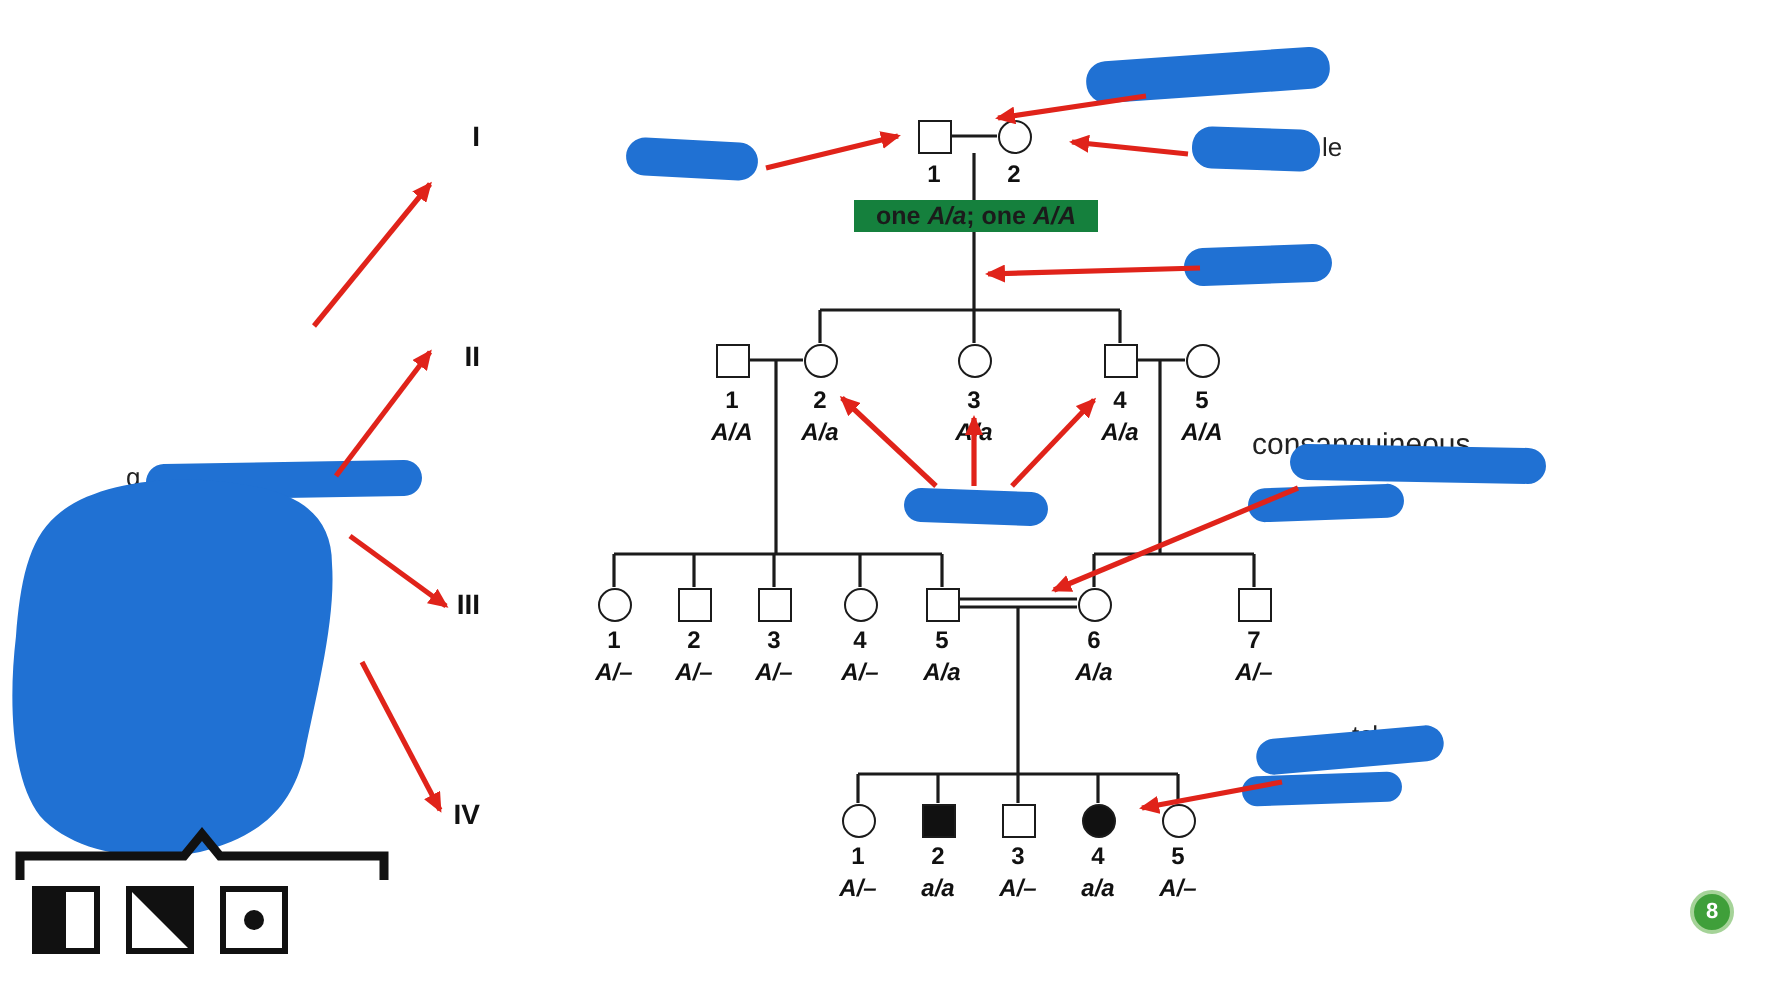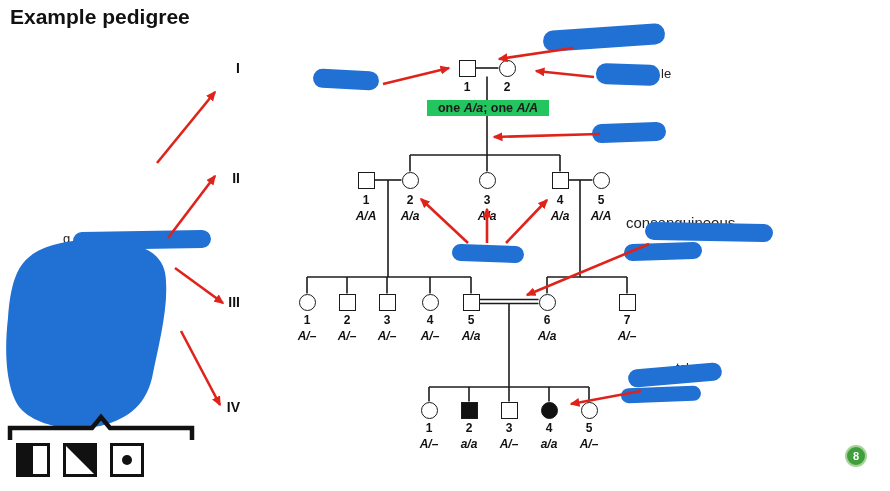--- a/index.html
+++ b/index.html
@@ -6,21 +6,21 @@
   #slide{position:relative;width:890px;height:491px;background:#fff;overflow:hidden;
          font-family:"Liberation Sans",sans-serif;color:#1b1b1b;}
   .abs-full{position:absolute;left:0;top:0;width:890px;height:491px;pointer-events:none;}
   .title{position:absolute;left:10px;top:5px;font-size:21px;font-weight:bold;color:#111;}
   .genlabel{position:absolute;width:26px;text-align:right;font-size:14px;font-weight:bold;color:#111;}
   .sym{position:absolute;width:17px;height:17px;border:1.7px solid #1b1b1b;background:#fff;box-sizing:border-box;}
   .sym.circle{border-radius:50%;}
   .sym.filled{background:#111;}
   .num{position:absolute;width:24px;text-align:center;font-size:12px;font-weight:bold;color:#111;}
   .gt{position:absolute;width:36px;text-align:center;font-size:12px;font-weight:bold;font-style:italic;color:#111;}
-  .caption{position:absolute;left:427px;top:100px;width:122px;text-align:center;background:#22c55e;
+  .caption{position:absolute;left:427px;top:100px;width:122px;text-align:center;background:#15803d;
            font-size:12.5px;font-weight:bold;padding:1px 0;}
   .caption .it{font-style:italic;}
   .lines line{stroke:var(--line-black,#1b1b1b);stroke-width:1.6;}
   .scribble{position:absolute;background:var(--scribble-blue,#2071d3);border-radius:10px;}
   .frag{position:absolute;font-size:13px;color:#222;}
   .consang{position:absolute;left:626px;top:214px;font-size:15px;color:#222;}
   .scribble-fill{fill:var(--scribble-blue,#2071d3);}
   .arrow-line{stroke:var(--arrow-red,#e0231a);stroke-width:2.6;}
   .arrow-head{fill:var(--arrow-red,#e0231a);}
   .lsq{position:absolute;width:34px;height:34px;border:3px solid #111;box-sizing:border-box;background:#fff;
@@ -69,21 +69,20 @@
       <line x1="509" y1="303.5" x2="509" y2="387"></line>
       <line x1="429" y1="387" x2="589" y2="387"></line>
       <line x1="429" y1="387" x2="429" y2="401.5"></line>
       <line x1="469" y1="387" x2="469" y2="401.5"></line>
       <line x1="509" y1="387" x2="509" y2="401.5"></line>
       <line x1="549" y1="387" x2="549" y2="401.5"></line>
       <line x1="589" y1="387" x2="589" y2="401.5"></line>
     </g>
   </svg>
 
-  <div class="title">Example pedigree</div>
 
   <div class="genlabel" style="left:214px;top:60px">I</div>
   <div class="genlabel" style="left:214px;top:170px">II</div>
   <div class="genlabel" style="left:214px;top:294px">III</div>
   <div class="genlabel" style="left:214px;top:399px">IV</div>
 
   <div class="sym" style="left:458.5px;top:59.5px"></div>
   <div class="sym circle" style="left:498.5px;top:59.5px"></div>
   <div class="num" style="left:455px;top:80px">1</div>
   <div class="num" style="left:495px;top:80px">2</div>

